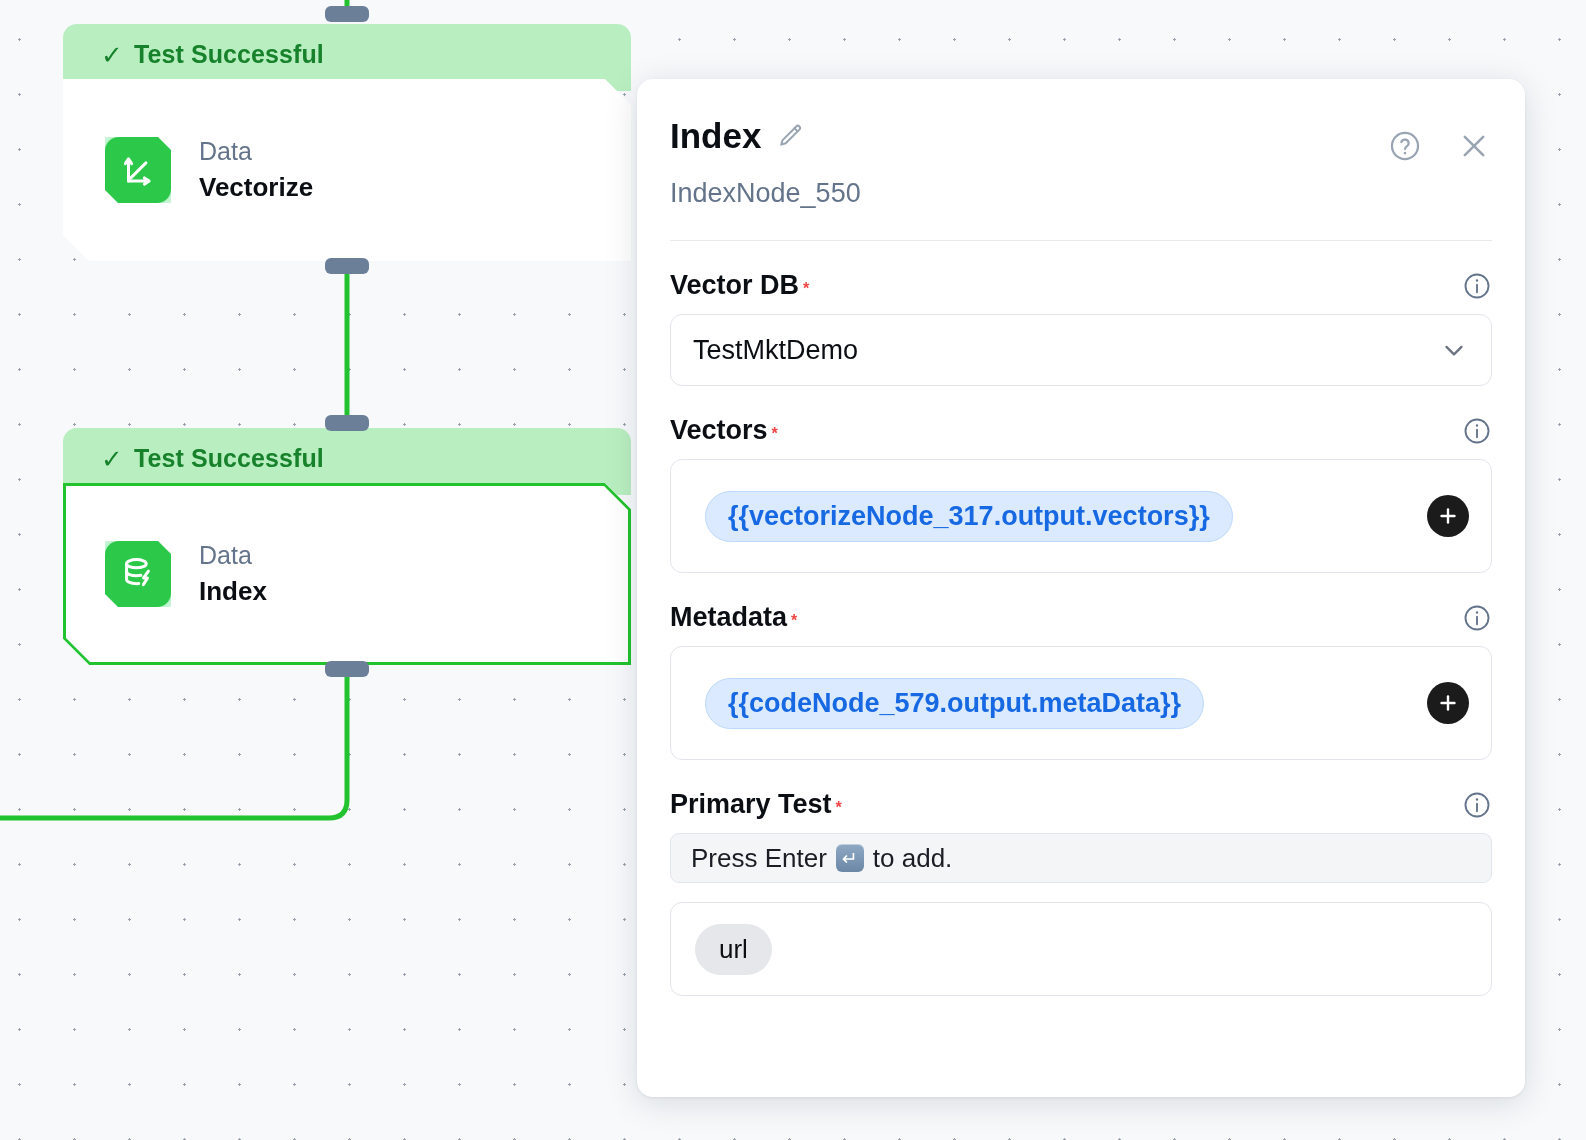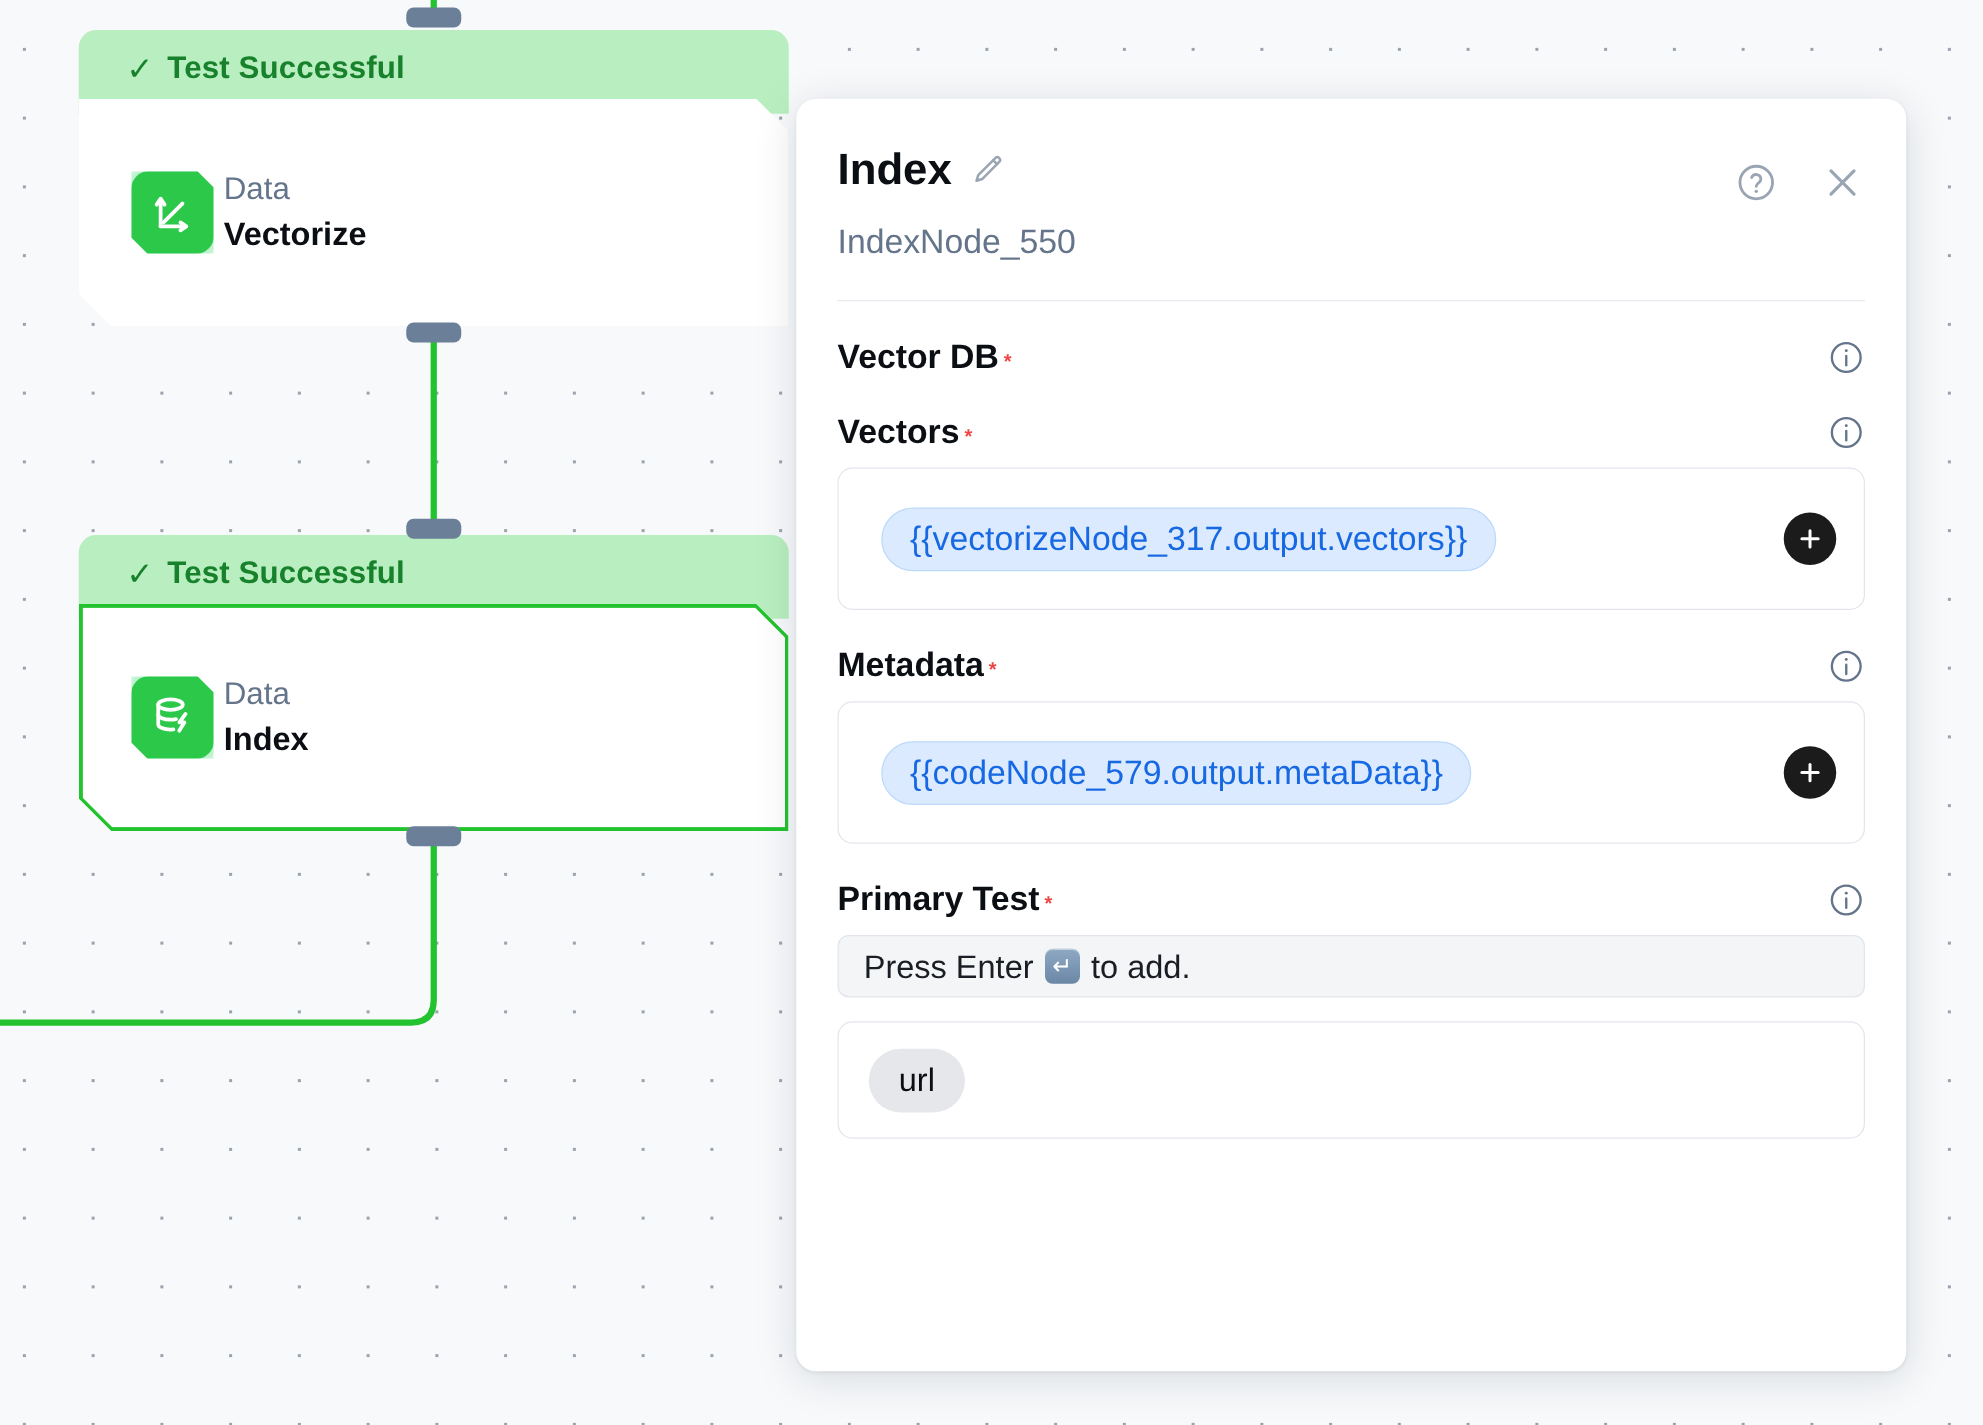--- a/index.html
+++ b/index.html
@@ -47,21 +47,21 @@
   }
   .node-status .chk { font-size: 26px; font-weight: 400; line-height: 1; }
 
   .node-body {
     background: #ffffff;
     position: relative;
     height: 182px;
     display: flex;
     align-items: center;
     padding-left: 42px;
-    gap: 8px;
+    gap: 28px;
     clip-path: polygon(0 0, calc(100% - 26px) 0, 100% 26px, 100% 100%, 26px 100%, 0 calc(100% - 26px));
   }
   .node-body.plain { box-shadow: 0 2px 10px rgba(16,24,40,.10); }
 
   .node-body.selected::before{
     content:"";
     position:absolute; inset:0;
     background:#22c32e;
     clip-path: polygon(0 0, calc(100% - 26px) 0, 100% 26px, 100% 100%, 26px 100%, 0 calc(100% - 26px));
     z-index:0;
@@ -145,20 +145,21 @@
     position: relative;
   }
   .token {
     background: #dbeafe;
     border: 1px solid #bcd9fb;
     color: #1668e3;
     font-size: 27px;
     border-radius: 999px;
     padding: 9px 22px;
     white-space: nowrap;
+    font-weight: bold;
   }
   .add-btn {
     position: absolute; right: 22px; top: 50%; transform: translateY(-50%);
     width: 42px; height: 42px; border-radius: 50%;
     background: #1b1b1b;
     display: flex; align-items: center; justify-content: center;
     cursor: pointer;
   }
 
   .pk-input {
@@ -300,20 +301,28 @@
           <span class="field-label">Vector DB</span><span class="req">*</span>
         </div>
         <span class="icon-btn">
           <svg width="30" height="30" viewBox="0 0 24 24" fill="none" stroke="#64748b" stroke-width="1.5">
             <circle cx="12" cy="12" r="9.2"></circle>
             <path d="M12 11 v6" stroke-linecap="round"></path>
             <circle cx="12" cy="7.6" r=".95" fill="#64748b" stroke="none"></circle>
           </svg>
         </span>
       </div>
+      <div class="select">
+        <span>TestMktDemo</span>
+        <span style="line-height:0">
+          <svg width="30" height="30" viewBox="0 0 24 24" fill="none" stroke="#6b7280" stroke-width="1.8" stroke-linecap="round" stroke-linejoin="round">
+            <path d="M6 9.5 L12 15.5 L18 9.5"></path>
+          </svg>
+        </span>
+      </div>
     </div>
 
     <div class="field">
       <div class="field-head">
         <div>
           <span class="field-label">Vectors</span><span class="req">*</span>
         </div>
         <span class="icon-btn">
           <svg width="30" height="30" viewBox="0 0 24 24" fill="none" stroke="#64748b" stroke-width="1.5">
             <circle cx="12" cy="12" r="9.2"></circle>

